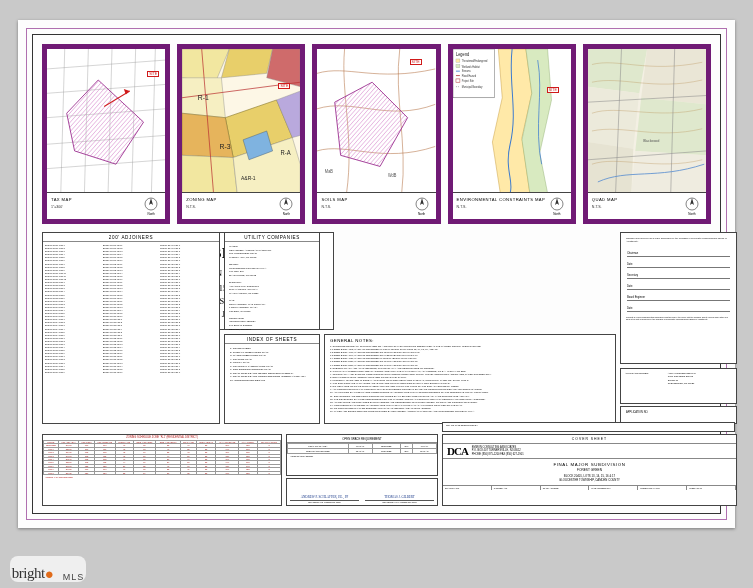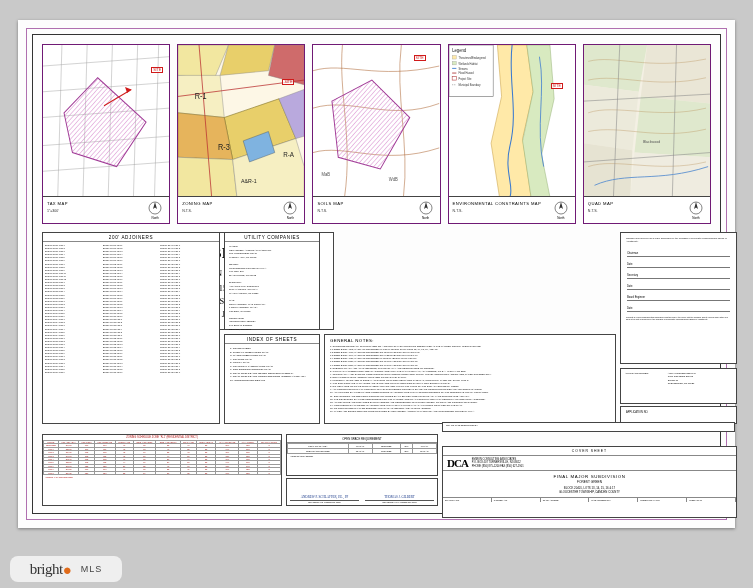--- a/index.html
+++ b/index.html
@@ -4,21 +4,21 @@
 <style>
   html,body{margin:0;padding:0;background:#b8b8b8;}
   body{width:753px;height:588px;overflow:hidden;font-family:"Liberation Sans",sans-serif;}
   .page{position:relative;width:753px;height:588px;background:#c9c9c9;}
   .sheet{position:absolute;left:18px;top:20px;width:717px;height:508px;background:#fdfdfd;box-shadow:0 1px 3px rgba(0,0,0,.4);}
   .border-outer{position:absolute;left:8px;top:8px;right:8px;bottom:8px;border:1px solid #b070b0;}
   .border-inner{position:absolute;left:14px;top:14px;right:14px;bottom:14px;border:1px solid #333;}
 
   
   .maps{position:absolute;left:24px;top:24px;right:24px;height:180px;display:flex;gap:7px;}
-  .mapcell{position:relative;flex:1;border:1px solid #701a75;background:#fff;overflow:hidden;}
+  .mapcell{position:relative;flex:1;border:5px solid #701a75;background:#fff;overflow:hidden;}
   .mapimg{position:absolute;left:0;top:0;right:0;bottom:26px;overflow:hidden;}
   .maplabel{position:absolute;left:0;right:0;bottom:0;height:26px;border-top:1px solid #444;}
   .maplabel .t1{position:absolute;left:4px;top:4px;font-size:4.2px;letter-spacing:.4px;}
   .maplabel .t2{position:absolute;left:4px;top:12px;font-size:3.6px;color:#333;}
   .northrose{position:absolute;right:6px;top:3px;width:16px;height:20px;}
   .northrose .n{position:absolute;left:0;right:0;bottom:0;text-align:center;font-size:3px;}
   .sitebox{position:absolute;border:1px solid #d01a1a;color:#d01a1a;font-size:3.6px;background:rgba(255,255,255,.75);padding:0 1px;}
 
   
   .mid{position:absolute;left:24px;top:212px;right:24px;height:190px;}
@@ -68,36 +68,36 @@
   #openspace{left:244px;top:6px;width:150px;height:40px;position:absolute;border:1px solid #444;background:#fff;}
   .os-hd{font-size:2.8px;text-align:center;padding:2px 0 1px;border-bottom:1px solid #888;}
   .os-tab{width:100%;border-collapse:collapse;}
   .os-tab td{border:.4px solid #999;font-size:2px;text-align:center;padding:1px 0;}
 
   #signblock{left:244px;top:50px;width:150px;height:26px;position:absolute;border:1px solid #444;background:#fff;}
   .sg{position:absolute;bottom:2px;font-size:2.2px;text-align:center;width:46%;}
   .sg .nm{font-size:3.2px;color:#1a3a8a;font-family:"Liberation Serif",serif;}
   .sg .ln{border-top:.5px solid #555;margin-top:1px;padding-top:.5px;font-size:1.8px;}
 
-  #sheettitle{left:400px;top:18px;width:293px;height:70px;position:absolute;border:1px solid #444;background:#fff;}
+  #sheettitle{left:400px;top:6px;width:293px;height:70px;position:absolute;border:1px solid #444;background:#fff;}
   .st-cover{text-align:center;font-size:3.4px;letter-spacing:1px;padding:2px 0;border-bottom:.5px solid #888;}
   .logo{display:flex;align-items:center;border-bottom:.5px solid #888;}
   .logo .mark{font-family:"Liberation Serif",serif;font-size:11px;font-weight:bold;letter-spacing:-1px;padding:0 4px;}
   .logo .co{font-size:2.6px;line-height:3.4px;padding:2px 0;}
   .st-big{text-align:center;font-size:4.4px;letter-spacing:.6px;padding:3px 0 1px;}
   .st-big2{text-align:center;font-size:3.2px;padding:0 0 2px;}
   .st-blk{text-align:center;font-size:2.8px;line-height:3.8px;padding:1px 0 2px;border-bottom:.5px solid #888;}
   .st-foot{display:flex;font-size:1.8px;}
   .st-foot div{border-right:.5px solid #888;padding:1px 2px;flex:1;}
 
   
   #revstrip{position:absolute;left:400px;top:-6px;width:293px;height:10px;border:1px solid #444;background:#fff;font-size:2px;padding:1px 3px;box-sizing:border-box;}
 
   
-  .wm{position:absolute;left:10px;bottom:6px;width:112px;height:26px;background:#efefef;border-radius:8px;display:flex;align-items:center;justify-content:center;}
+  .wm{position:absolute;left:10px;bottom:6px;width:76px;height:26px;background:#efefef;border-radius:8px;display:flex;align-items:flex-end;justify-content:center;}
   .wm .b{font-family:"Liberation Serif",serif;font-size:15px;color:#333;letter-spacing:-.5px;}
   .wm .dot{color:#e06b1a;font-size:15px;}
   .wm .m{font-size:9px;color:#444;margin-left:9px;letter-spacing:1px;}
 </style>
 </head>
 <body>
 
 <div class="page">
   <div class="sheet">
     <div class="border-outer"></div>

